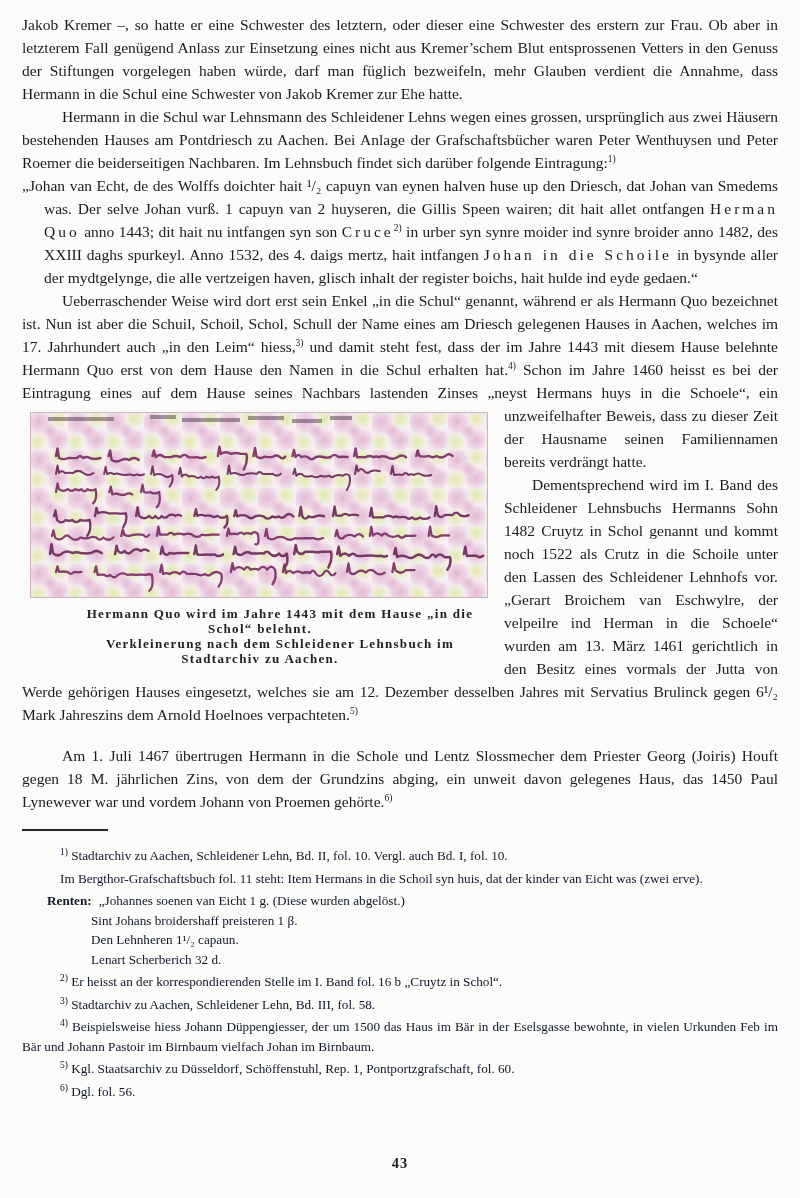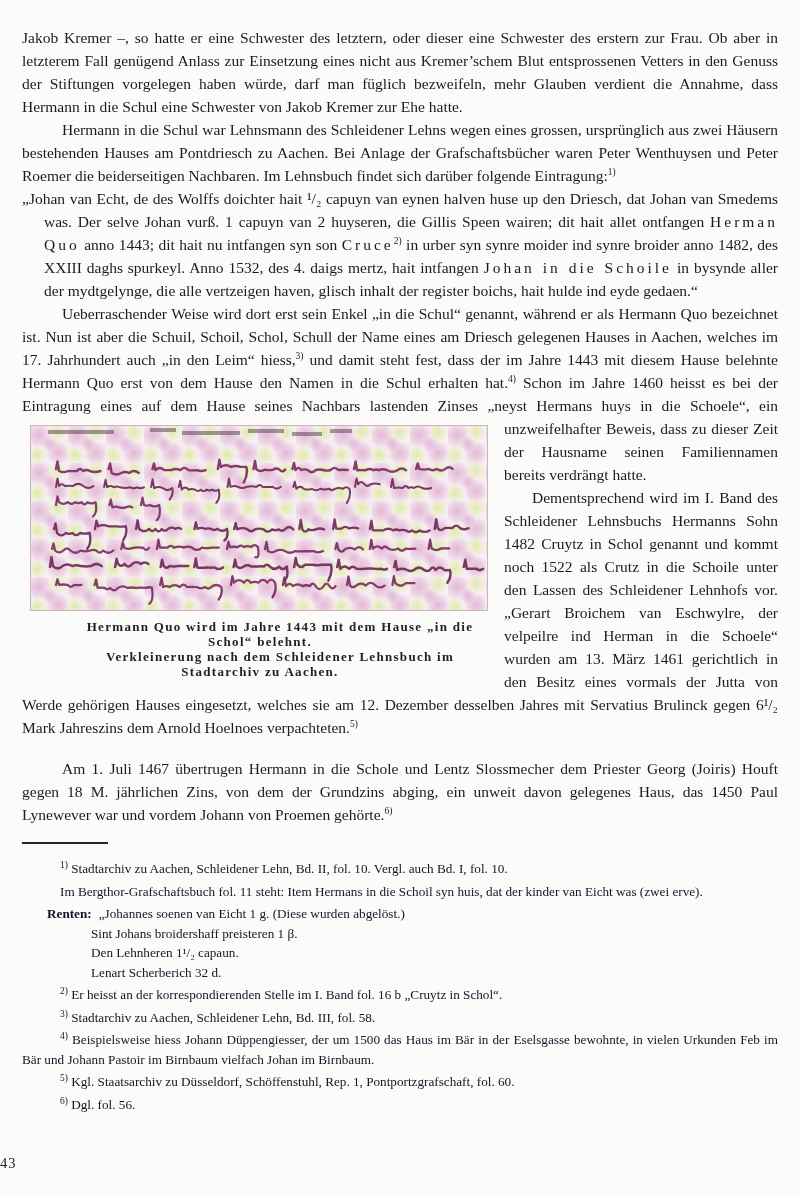--- a/index.html
+++ b/index.html
@@ -1,20 +1,20 @@
 <!DOCTYPE html>
 <html><head>
 <meta charset="utf-8">
 <style>
   html,body{margin:0;padding:0;background:#e8e8e4;}
   .page{
     width:800px;height:1198px;box-sizing:border-box;
     margin:0 auto;position:relative;overflow:hidden;
     background:#fbfbf9;
-    padding:26px 22px 0 22px;
+    padding:13px 22px 0 22px;
     font-family:"Liberation Serif","DejaVu Serif",serif;
     color:#1b1b1b;
   }
   .body-text p{margin:0;text-align:justify;font-size:15.5px;line-height:23px;}
   .indent{text-indent:40px;}
   .indent-sm{text-indent:28px;}
   .quote{
     margin:3px 0 3px 40px;
     padding-left:22px;text-indent:-22px;
     font-size:15px;line-height:21.5px;text-align:justify;
@@ -39,21 +39,21 @@
   }
   .footnotes{font-size:13.2px;line-height:19.5px;color:#0f172a;}
   .footnotes p{margin:0 0 3px 0;text-align:justify;}
   .fn-indent{text-indent:38px;}
   .renten{margin:1px 0 3px 25px;}
   .renten .row0{display:block;}
   .renten .lbl{margin-right:7px;font-weight:bold;}
   .renten .item{display:block;margin-left:44px;}
   .pagenum{
     position:absolute;left:0;bottom:26px;width:100%;
-    text-align:left;font-weight:normal;font-size:14.5px;letter-spacing:1px;
+    text-align:center;font-weight:bold;font-size:14.5px;letter-spacing:1px;
   }
 </style>
 </head>
 <body>
 
 <div class="page">
   <div class="body-text">
 
     <p>Jakob Kremer –, so hatte er eine Schwester des letztern, oder dieser eine Schwester des erstern zur Frau. Ob aber in letzterem Fall genügend Anlass zur Einsetzung eines nicht aus Kremer’schem Blut entsprossenen Vetters in den Genuss der Stiftungen vorgelegen haben würde, darf man füglich bezweifeln, mehr Glauben verdient die Annahme, dass Hermann in die Schul eine Schwester von Jakob Kremer zur Ehe hatte.</p>
 

